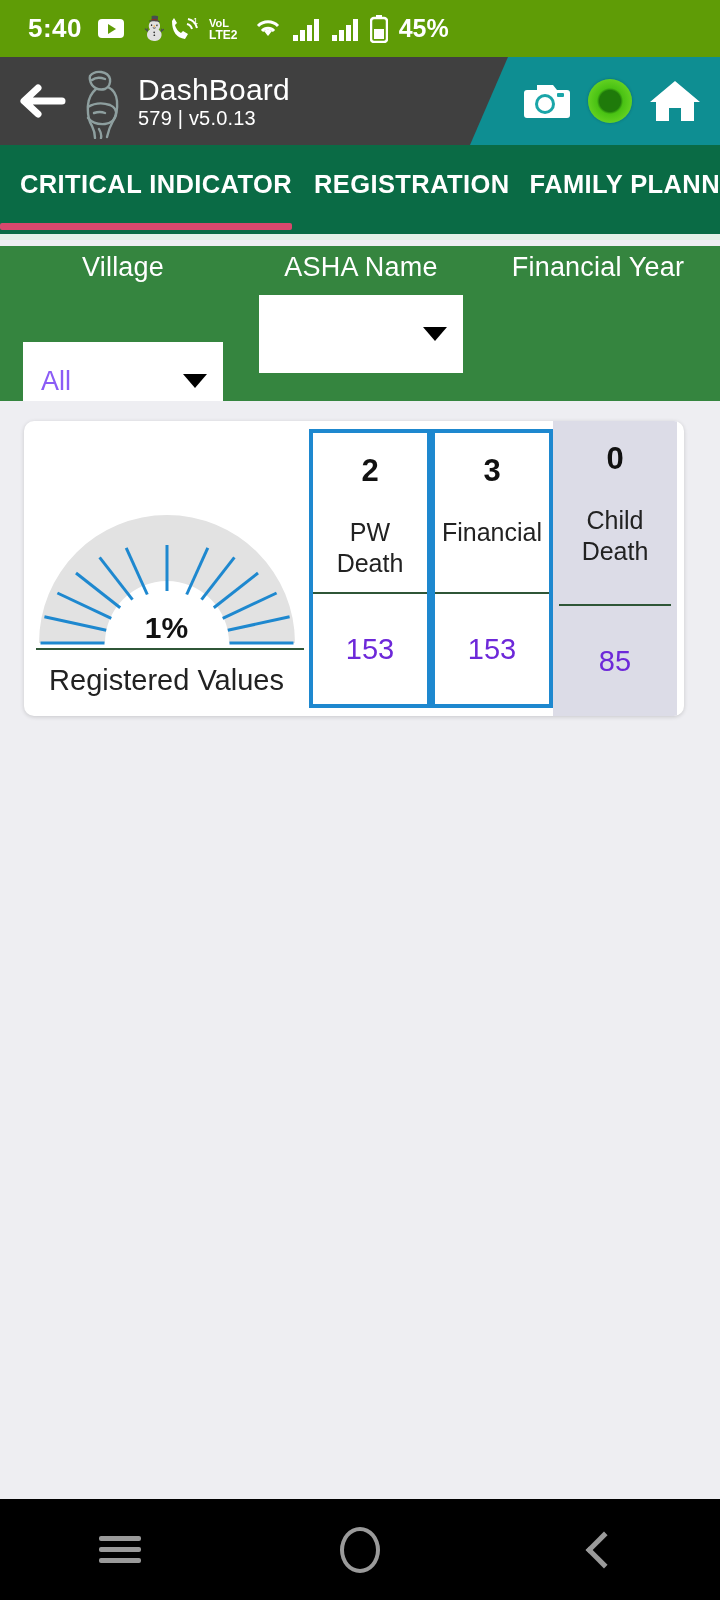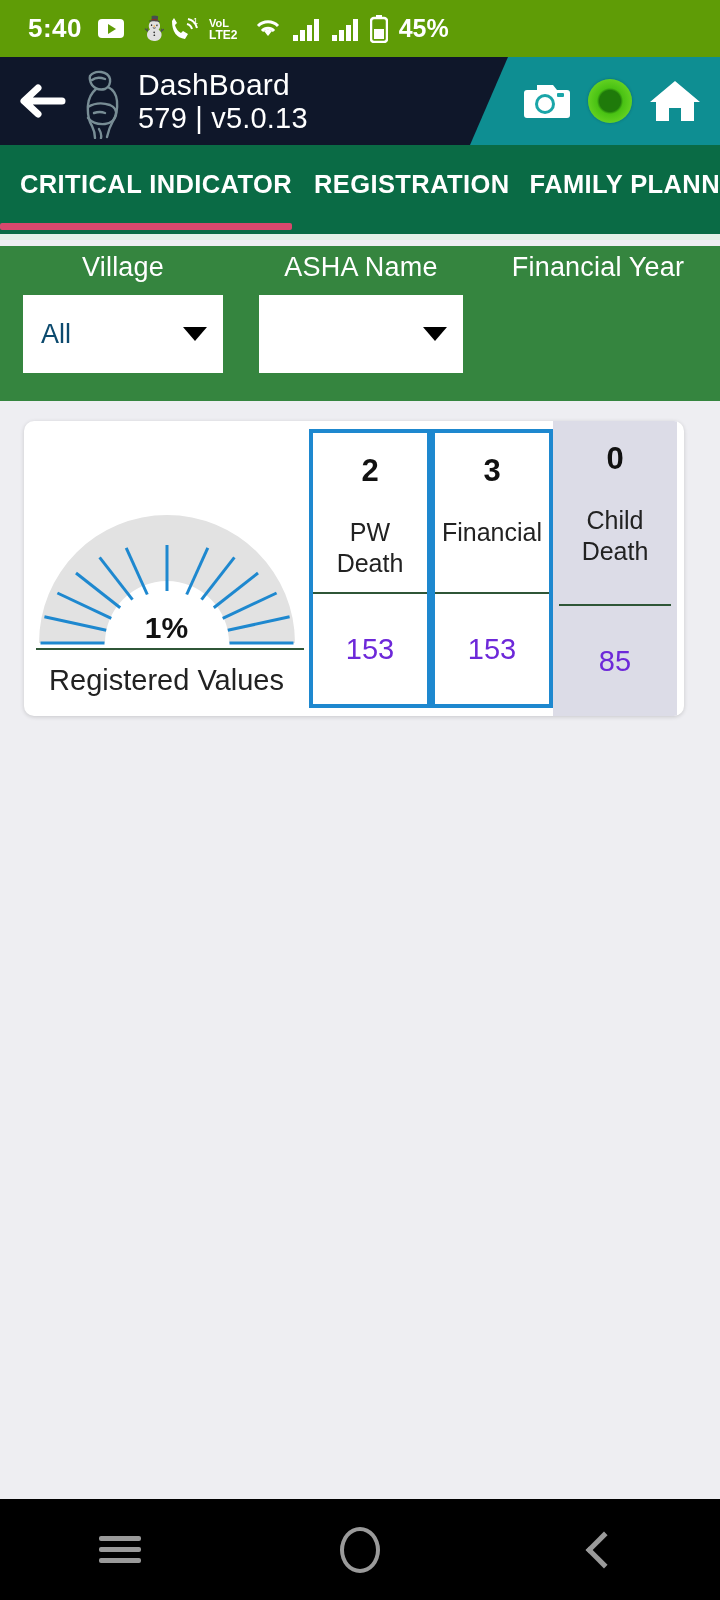--- a/index.html
+++ b/index.html
@@ -30,33 +30,33 @@
     display:block; margin-left:2px;
   }
   .gm-icon{ color:#fff; font-size:23px; line-height:1; font-weight:300; }
   .sb-right{ display:flex; align-items:center; gap:9px; }
   .sb-right svg{ display:block; }
   .sb-batt{ color:#fff; font-size:25px; font-weight:bold; margin-left:2px; }
 
   
   .appbar{
     position:absolute; top:57px; left:0; width:720px; height:88px;
-    background:#0f172a; overflow:hidden;
+    background:#404040; overflow:hidden;
   }
   .appbar-dark{
     position:absolute; top:0; right:0; width:250px; height:88px;
     background:#0e8e92;
     clip-path:polygon(38px 0, 250px 0, 250px 88px, 0 88px);
   }
   .ab-inner{ position:relative; height:100%; display:flex; align-items:center; padding:0 18px 0 14px; }
   .back-arrow{ width:54px; height:54px; flex:0 0 auto; display:flex; align-items:center; justify-content:center; }
   .logo-mark{ width:58px; height:76px; flex:0 0 auto; margin-left:4px; opacity:.55; }
   .ab-titles{ margin-left:8px; display:flex; flex-direction:column; justify-content:center; line-height:1.12; }
   .ab-title{ color:#ffffff; font-size:30px; font-weight:400; letter-spacing:.2px; }
-  .ab-sub{ color:#ffffff; font-size:29px; font-weight:400; letter-spacing:.2px; }
+  .ab-sub{ color:#ffffff; font-size:20px; font-weight:400; letter-spacing:.2px; }
   .ab-actions{ margin-left:auto; display:flex; align-items:center; gap:16px; position:relative; z-index:2; }
   .cam-ico, .home-ico{ width:54px; height:48px; display:flex; align-items:center; justify-content:center; }
   .sync-dot{
     width:44px; height:44px; border-radius:50%;
     background:radial-gradient(circle at 50% 50%, #1f7a0a 0 34%, #49c213 42%, #7de02f 100%);
     box-shadow:0 0 3px rgba(0,0,0,.25);
   }
 
   
   .tabbar{
@@ -79,32 +79,32 @@
   }
   .tabbar-sep{ position:absolute; left:0; bottom:0; width:720px; height:6px; background:#e3f0e7; }
 
   
   .filterbar{
     position:absolute; top:246px; left:0; width:720px; height:155px;
     background:#35853f;
     display:flex; align-items:flex-start; padding-top:6px;
   }
   .filter{ display:flex; flex-direction:column; align-items:center; }
-  .filter.f0{ width:246px; }
+  .filter.f0{ width:246px;gap:47px; }
   .filter.f1{ width:230px; }
   .filter.f2{ width:244px;text-align:right; }
   .filter-label{ color:#fff; font-size:27px; font-weight:400; margin-bottom:12px; letter-spacing:.2px; }
   .select{
     position:relative; background:#fff; height:78px; width:200px;
     display:flex; align-items:center; padding:0 42px 0 18px;
   }
   .filter.f0 .select{ width:200px; }
   .filter.f1 .select{ width:204px; }
   .filter.f2 .select{ width:200px; }
-  .select-val{ font-size:27px; color:#0c4a6e; white-space:nowrap; overflow:hidden; }
+  .select-val{ font-size:27px; color:#8b5cf6; white-space:nowrap; overflow:hidden; }
   .caret{
     position:absolute; right:16px; top:50%; transform:translateY(-50%);
     width:0;height:0;border-left:12px solid transparent;border-right:12px solid transparent;
     border-top:14px solid #000;
   }
 
   
   .content{
     position:absolute; top:401px; left:0; width:720px; height:1098px;
     background:#eeeef2;

